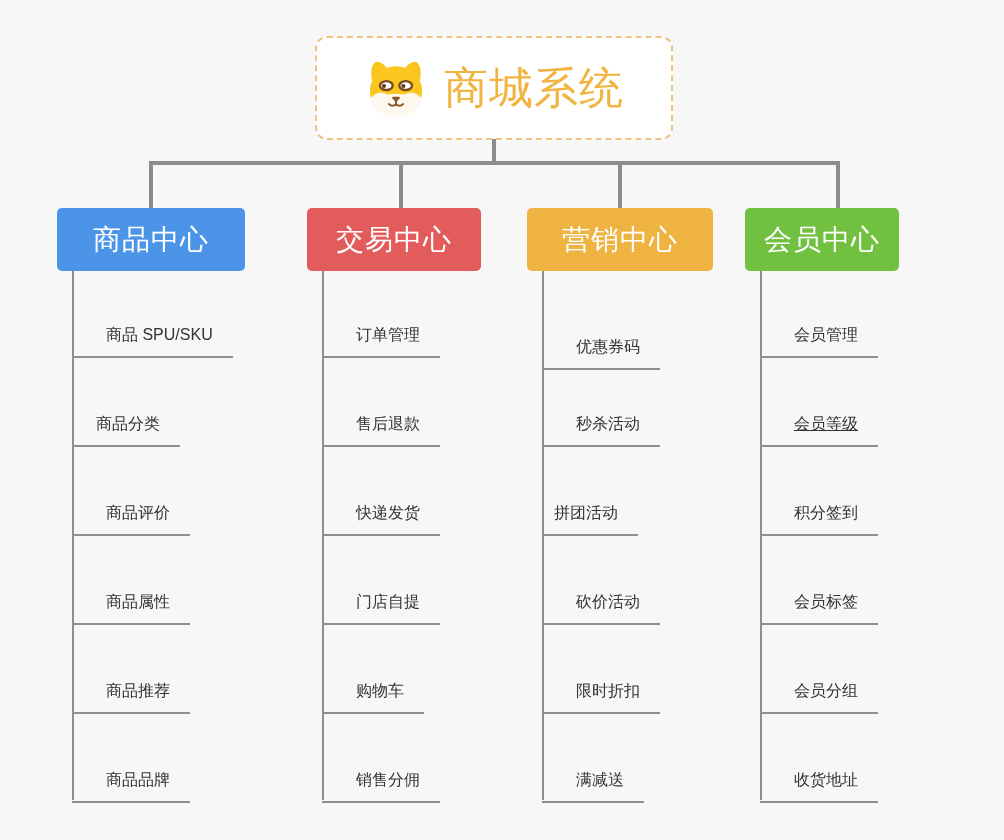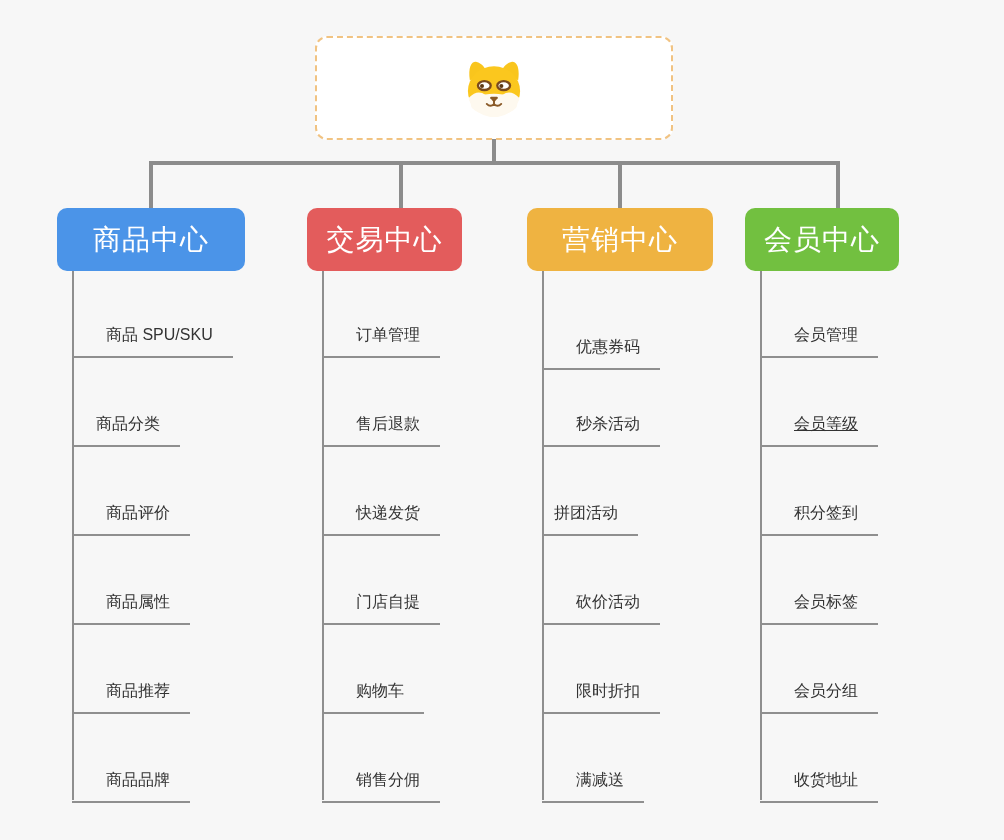--- a/index.html
+++ b/index.html
@@ -12,21 +12,21 @@
   .root-node{
     position:absolute;left:315px;top:36px;width:358px;height:104px;
     box-sizing:border-box;border-radius:12px;
     display:flex;align-items:center;justify-content:center;gap:16px;
     background:#fff;
   }
   .root-label{font-size:44px;letter-spacing:1px;white-space:nowrap;}
   .root-icon{display:inline-flex;}
   .line{position:absolute;}
   .branch-node{
-    position:absolute;top:208px;height:63px;border-radius:10px;
+    position:absolute;top:208px;height:63px;border-radius:5px;
     display:flex;align-items:center;justify-content:center;
     color:#fff;font-size:28px;letter-spacing:1px;white-space:nowrap;
   }
   .col-line{position:absolute;width:2px;top:271px;height:529px;}
   .leaf{
     position:absolute;height:36px;line-height:34px;
     padding:0 20px 2px 34px;box-sizing:content-box;
     font-size:16px;white-space:nowrap;
   }
 </style>
@@ -46,36 +46,37 @@
         <g>
           <ellipse cx="22" cy="27.5" rx="6.6" ry="4.6" fill="#FFFFFF" stroke="#7A4A1E" stroke-width="2.4"></ellipse>
           <circle cx="19.6" cy="28" r="2.1" fill="#5F3A14"></circle>
           <ellipse cx="42" cy="27.5" rx="6.6" ry="4.6" fill="#FFFFFF" stroke="#7A4A1E" stroke-width="2.4"></ellipse>
           <circle cx="39.6" cy="28" r="2.1" fill="#5F3A14"></circle>
         </g>
         <path d="M29 39 h6 q1.6 0 .8 1.6 l-2.7 3.1 q-1.1 1.2 -2.2 0 l-2.7 -3.1 q-.8 -1.6 .8 -1.6 Z" fill="#8A5A28"></path>
         <path d="M32 43.5 v3 M24.5 46.5 q3.7 3.8 7.5 .2 q3.8 3.6 7.5 -.2" fill="none" stroke="#8A5A28" stroke-width="2" stroke-linecap="round"></path>
       </svg>
     </span>
+    <span class="root-label" style="color: rgb(242, 180, 64);">商城系统</span>
   </div>
 
   <div id="diagram">
       <div class="line" style="left: 492px; top: 139px; width: 4px; height: 26px; background: rgb(140, 140, 140);"></div>
       <div class="line" style="left: 149px; top: 161px; width: 691px; height: 4px; background: rgb(140, 140, 140);"></div>
       <div class="line" style="left: 149px; top: 161px; width: 4px; height: 47px; background: rgb(140, 140, 140);"></div>
       <div class="branch-node" style="left: 57px; width: 188px; background: rgb(75, 148, 232);">商品中心</div>
       <div class="col-line" style="left: 72px; background: rgb(143, 143, 143);"></div>
       <div class="leaf" style="left: 72px; top: 318px; color: rgb(51, 51, 51); border-bottom: 2px solid rgb(143, 143, 143);">商品 SPU/SKU</div>
       <div class="leaf" style="left: 72px; top: 407px; color: rgb(51, 51, 51); border-bottom: 2px solid rgb(143, 143, 143); padding-left: 24px;">商品分类</div>
       <div class="leaf" style="left: 72px; top: 496px; color: rgb(51, 51, 51); border-bottom: 2px solid rgb(143, 143, 143);">商品评价</div>
       <div class="leaf" style="left: 72px; top: 585px; color: rgb(51, 51, 51); border-bottom: 2px solid rgb(143, 143, 143);">商品属性</div>
       <div class="leaf" style="left: 72px; top: 674px; color: rgb(51, 51, 51); border-bottom: 2px solid rgb(143, 143, 143);">商品推荐</div>
       <div class="leaf" style="left: 72px; top: 763px; color: rgb(51, 51, 51); border-bottom: 2px solid rgb(143, 143, 143);">商品品牌</div>
       <div class="line" style="left: 398.5px; top: 161px; width: 4px; height: 47px; background: rgb(140, 140, 140);"></div>
-      <div class="branch-node" style="left: 307px; width: 155px; background: rgb(227, 92, 92);">交易中心</div>
+      <div class="branch-node" style="left: 307px; width: 174px; background: rgb(227, 92, 92);">交易中心</div>
       <div class="col-line" style="left: 322px; background: rgb(143, 143, 143);"></div>
       <div class="leaf" style="left: 322px; top: 318px; color: rgb(51, 51, 51); border-bottom: 2px solid rgb(143, 143, 143);">订单管理</div>
       <div class="leaf" style="left: 322px; top: 407px; color: rgb(51, 51, 51); border-bottom: 2px solid rgb(143, 143, 143);">售后退款</div>
       <div class="leaf" style="left: 322px; top: 496px; color: rgb(51, 51, 51); border-bottom: 2px solid rgb(143, 143, 143);">快递发货</div>
       <div class="leaf" style="left: 322px; top: 585px; color: rgb(51, 51, 51); border-bottom: 2px solid rgb(143, 143, 143);">门店自提</div>
       <div class="leaf" style="left: 322px; top: 674px; color: rgb(51, 51, 51); border-bottom: 2px solid rgb(143, 143, 143);">购物车</div>
       <div class="leaf" style="left: 322px; top: 763px; color: rgb(51, 51, 51); border-bottom: 2px solid rgb(143, 143, 143);">销售分佣</div>
       <div class="line" style="left: 618px; top: 161px; width: 4px; height: 47px; background: rgb(140, 140, 140);"></div>
       <div class="branch-node" style="left: 527px; width: 186px; background: rgb(239, 179, 65);">营销中心</div>
       <div class="col-line" style="left: 542px; background: rgb(143, 143, 143);"></div>

